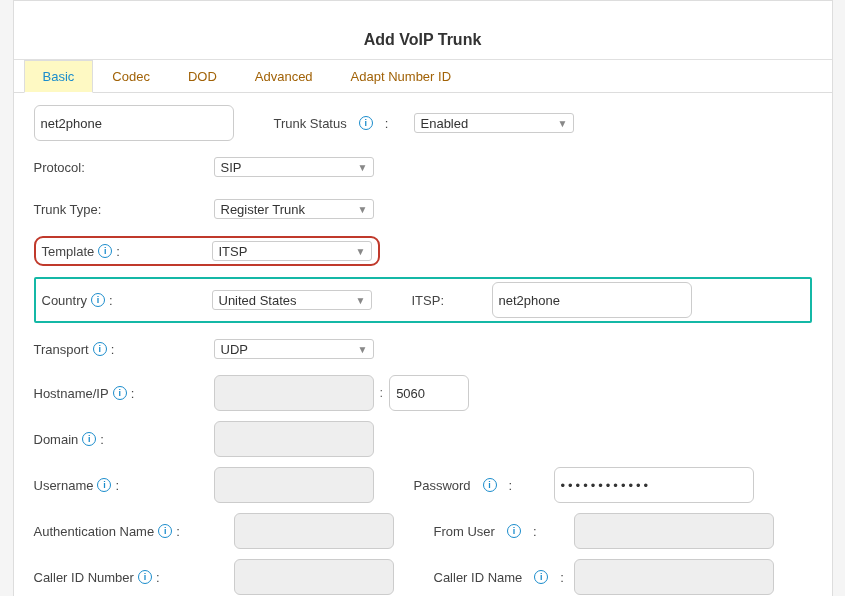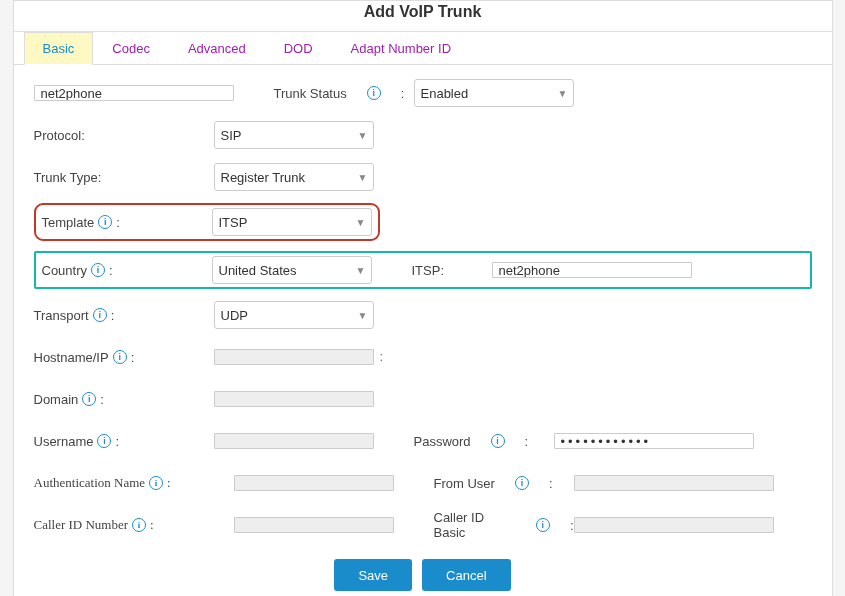--- a/index.html
+++ b/index.html
@@ -16,33 +16,33 @@
     .dialog {
       background: #fff;
       border: 1px solid #ddd;
       width: 820px;
       padding-bottom: 20px;
     }
     .dialog-title {
       text-align: center;
       font-size: 16px;
       font-weight: bold;
-      padding: 2px 0 10px;
+      padding: 30px 0 10px;
       color: #333;
       border-bottom: 1px solid #e0e0e0;
     }
     .tabs {
       display: flex;
       border-bottom: 1px solid #ddd;
       padding: 0 10px;
     }
     .tab {
       padding: 8px 18px;
       cursor: pointer;
-      color: #a21caf;
+      color: #a16207;
       font-size: 13px;
       border: 1px solid transparent;
       margin-bottom: -1px;
     }
     .tab.active {
       color: #1a8ccc;
       border: 1px solid #ddd;
       border-bottom: 1px solid #fff;
       background: #fef9c3;
     }
@@ -58,55 +58,54 @@
     .form-label {
       width: 180px;
       color: #444;
       flex-shrink: 0;
       display: flex;
       align-items: center;
       gap: 4px;
     }
     .form-label.wide {
       width: 200px;
-      font-family: Liberation Serif, serif;
     }
     .info-icon {
       display: inline-flex;
       width: 14px;
       height: 14px;
       border-radius: 50%;
       border: 1.5px solid #1a8ccc;
       color: #1a8ccc;
       font-size: 9px;
       font-weight: bold;
       align-items: center;
       justify-content: center;
       cursor: pointer;
       flex-shrink: 0;
     }
     .form-input {
-      height: 16px;
+      height: 36px;
       border: 1px solid #ccc;
-      border-radius: 1px;
+      border-radius: 6px;
       padding: 0 6px;
       font-size: 13px;
       color: #333;
       outline: none;
     }
     .form-input.w160 { width: 160px; }
     .form-input.w200 { width: 200px; }
     .form-input.w80 { width: 80px; }
     .select-wrap {
       position: relative;
       display: inline-flex;
       align-items: center;
     }
     .form-select {
-      height: 28px;
+      height: 20px;
       border: 1px solid #ccc;
       border-radius: 3px;
       padding: 0 24px 0 6px;
       font-size: 13px;
       color: #333;
       background: #fff;
       appearance: none;
       outline: none;
       cursor: pointer;
     }
@@ -121,21 +120,21 @@
     .right-section {
       display: flex;
       align-items: center;
       margin-left: 40px;
     }
     .right-label {
       width: 140px;
       color: #444;
       display: flex;
       align-items: center;
-      gap: 20px;
+      gap: 12px;
     }
     .buttons {
       display: flex;
       justify-content: center;
       gap: 10px;
       margin-top: 18px;
     }
     .btn {
       height: 32px;
       padding: 0 24px;
@@ -160,22 +159,22 @@
   </style>
 </head>
 <body>
 
 <div class="dialog">
   <div class="dialog-title">Add VoIP Trunk</div>
 
   <div class="tabs">
     <div class="tab active">Basic</div>
     <div class="tab">Codec</div>
+    <div class="tab">DOD</div>
     <div class="tab">Advanced</div>
-    <div class="tab">DOD</div>
     <div class="tab">Adapt Number ID</div>
   </div>
 
   <div class="form-body">
 
     <div class="form-row">
       <input class="form-input w200" type="text" value="net2phone" style="">
       <div class="right-section">
         <div class="right-label">
           <span>Trunk Status</span>
@@ -265,20 +264,21 @@
       </div>
     </div>
 
     <div class="form-row">
       <div class="form-label">
         <span>Hostname/IP</span>
         <span class="info-icon">i</span>:
       </div>
       <input class="form-input w160" type="text" style="background: rgb(238, 238, 238);">
       <span class="separator">:</span>
+      <input class="form-input w80" type="text" value="5060" style="">
     </div>
 
     <div class="form-row">
       <div class="form-label">
         <span>Domain</span>
         <span class="info-icon">i</span>:
       </div>
       <input class="form-input w160" type="text" style="background: rgb(238, 238, 238);">
     </div>
 
@@ -313,21 +313,21 @@
     </div>
 
     <div class="form-row">
       <div class="form-label wide">
         <span>Caller ID Number</span>
         <span class="info-icon">i</span>:
       </div>
       <input class="form-input w160" type="text" style="background: rgb(238, 238, 238);">
       <div class="right-section">
         <div class="right-label">
-          <span>Caller ID Basic</span>
+          <span>Caller ID Name</span>
           <span class="info-icon">i</span>:
         </div>
         <input class="form-input w200" type="text" style="background: rgb(238, 238, 238);">
       </div>
     </div>
 
   </div>
 
   <div class="buttons">
     <button class="btn btn-primary">Save</button>

